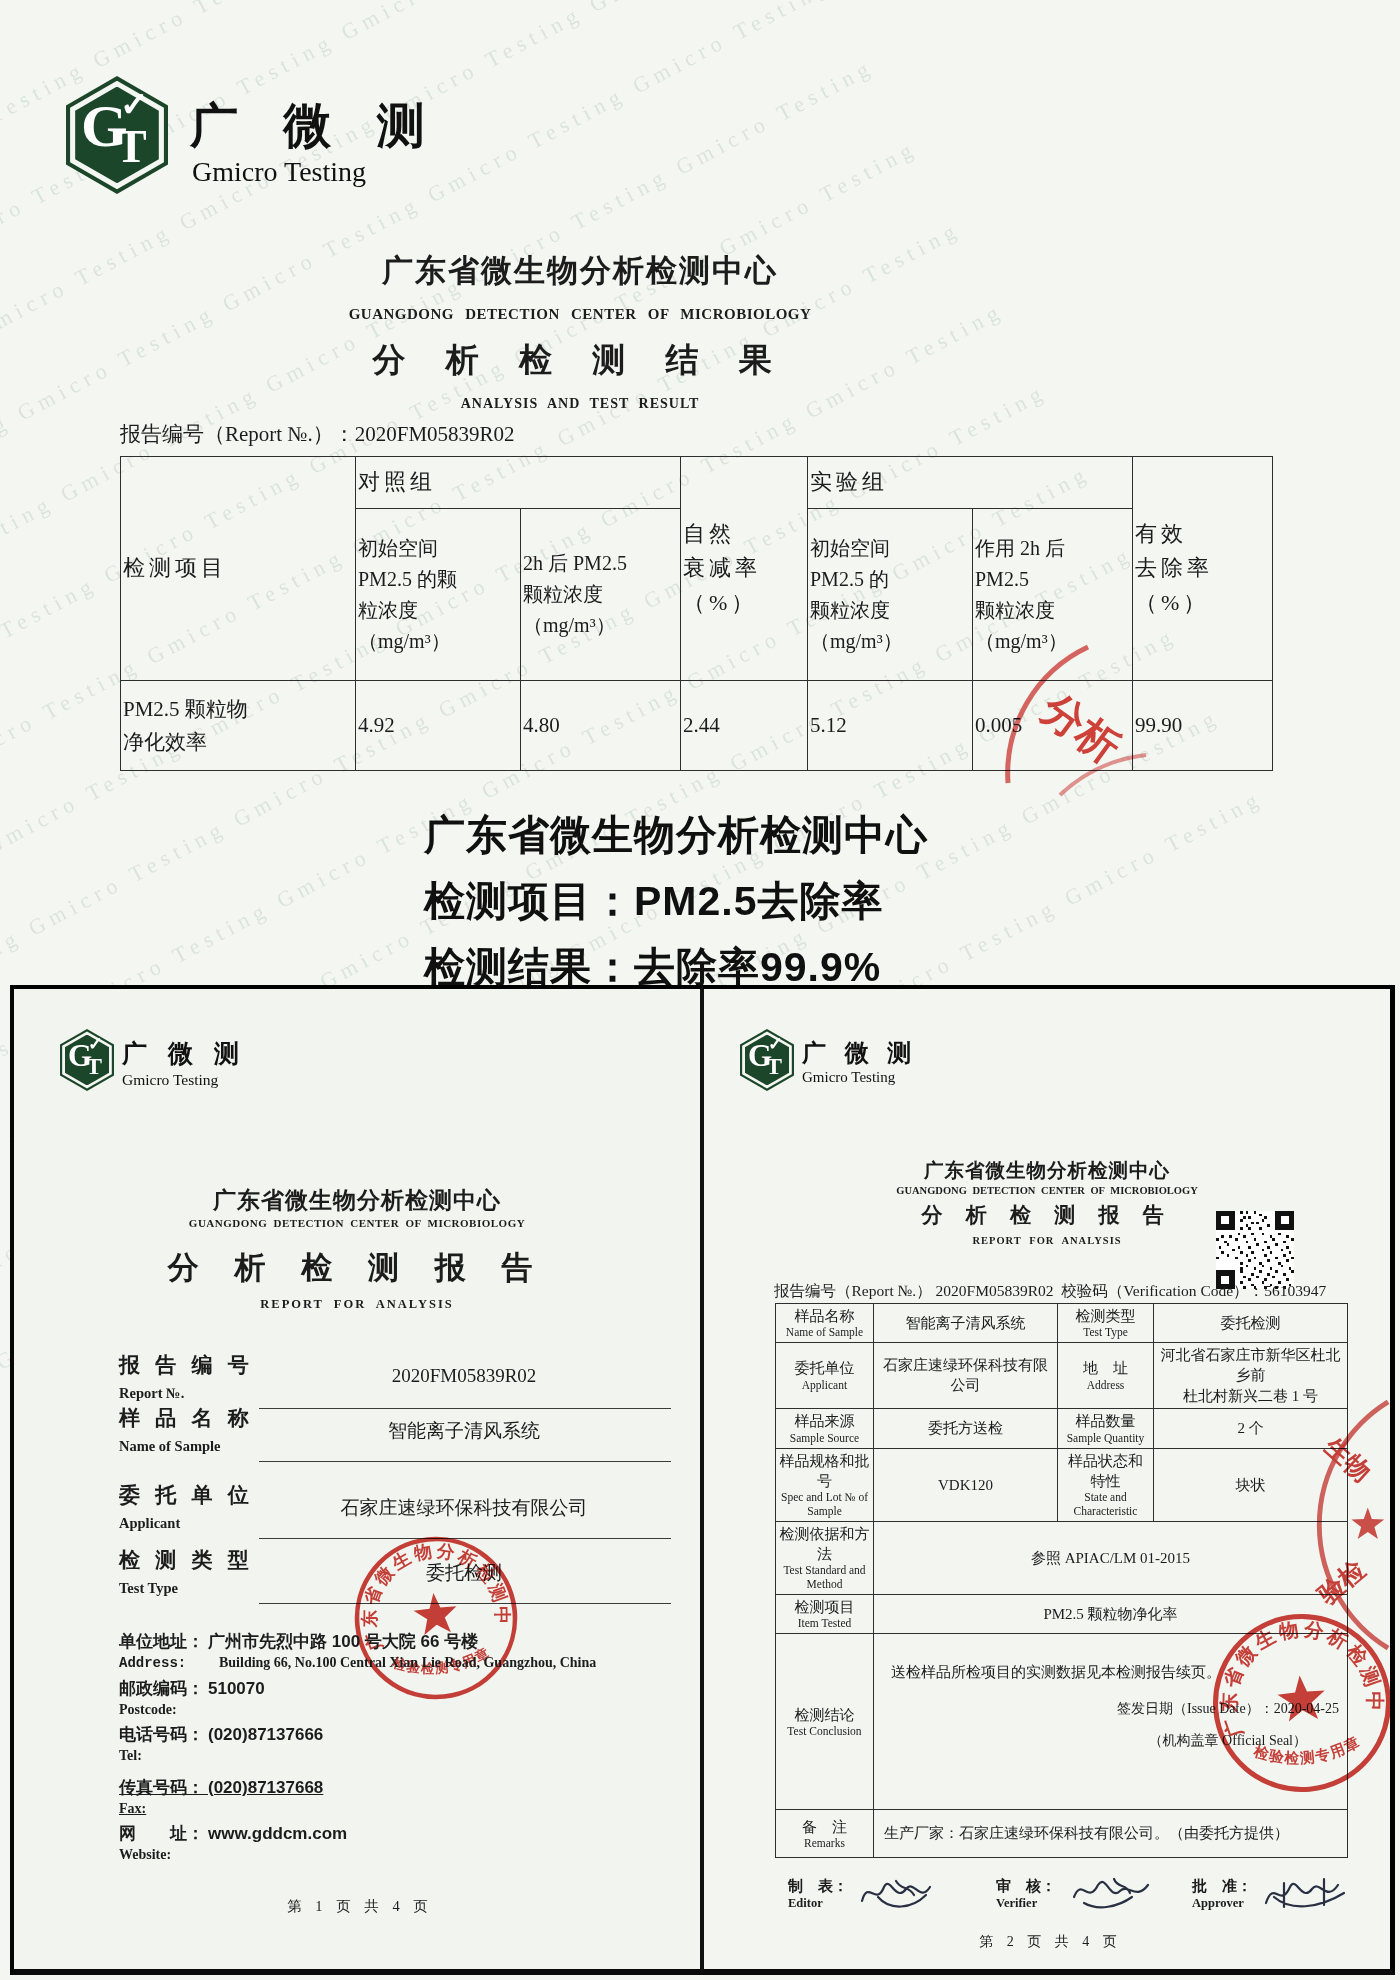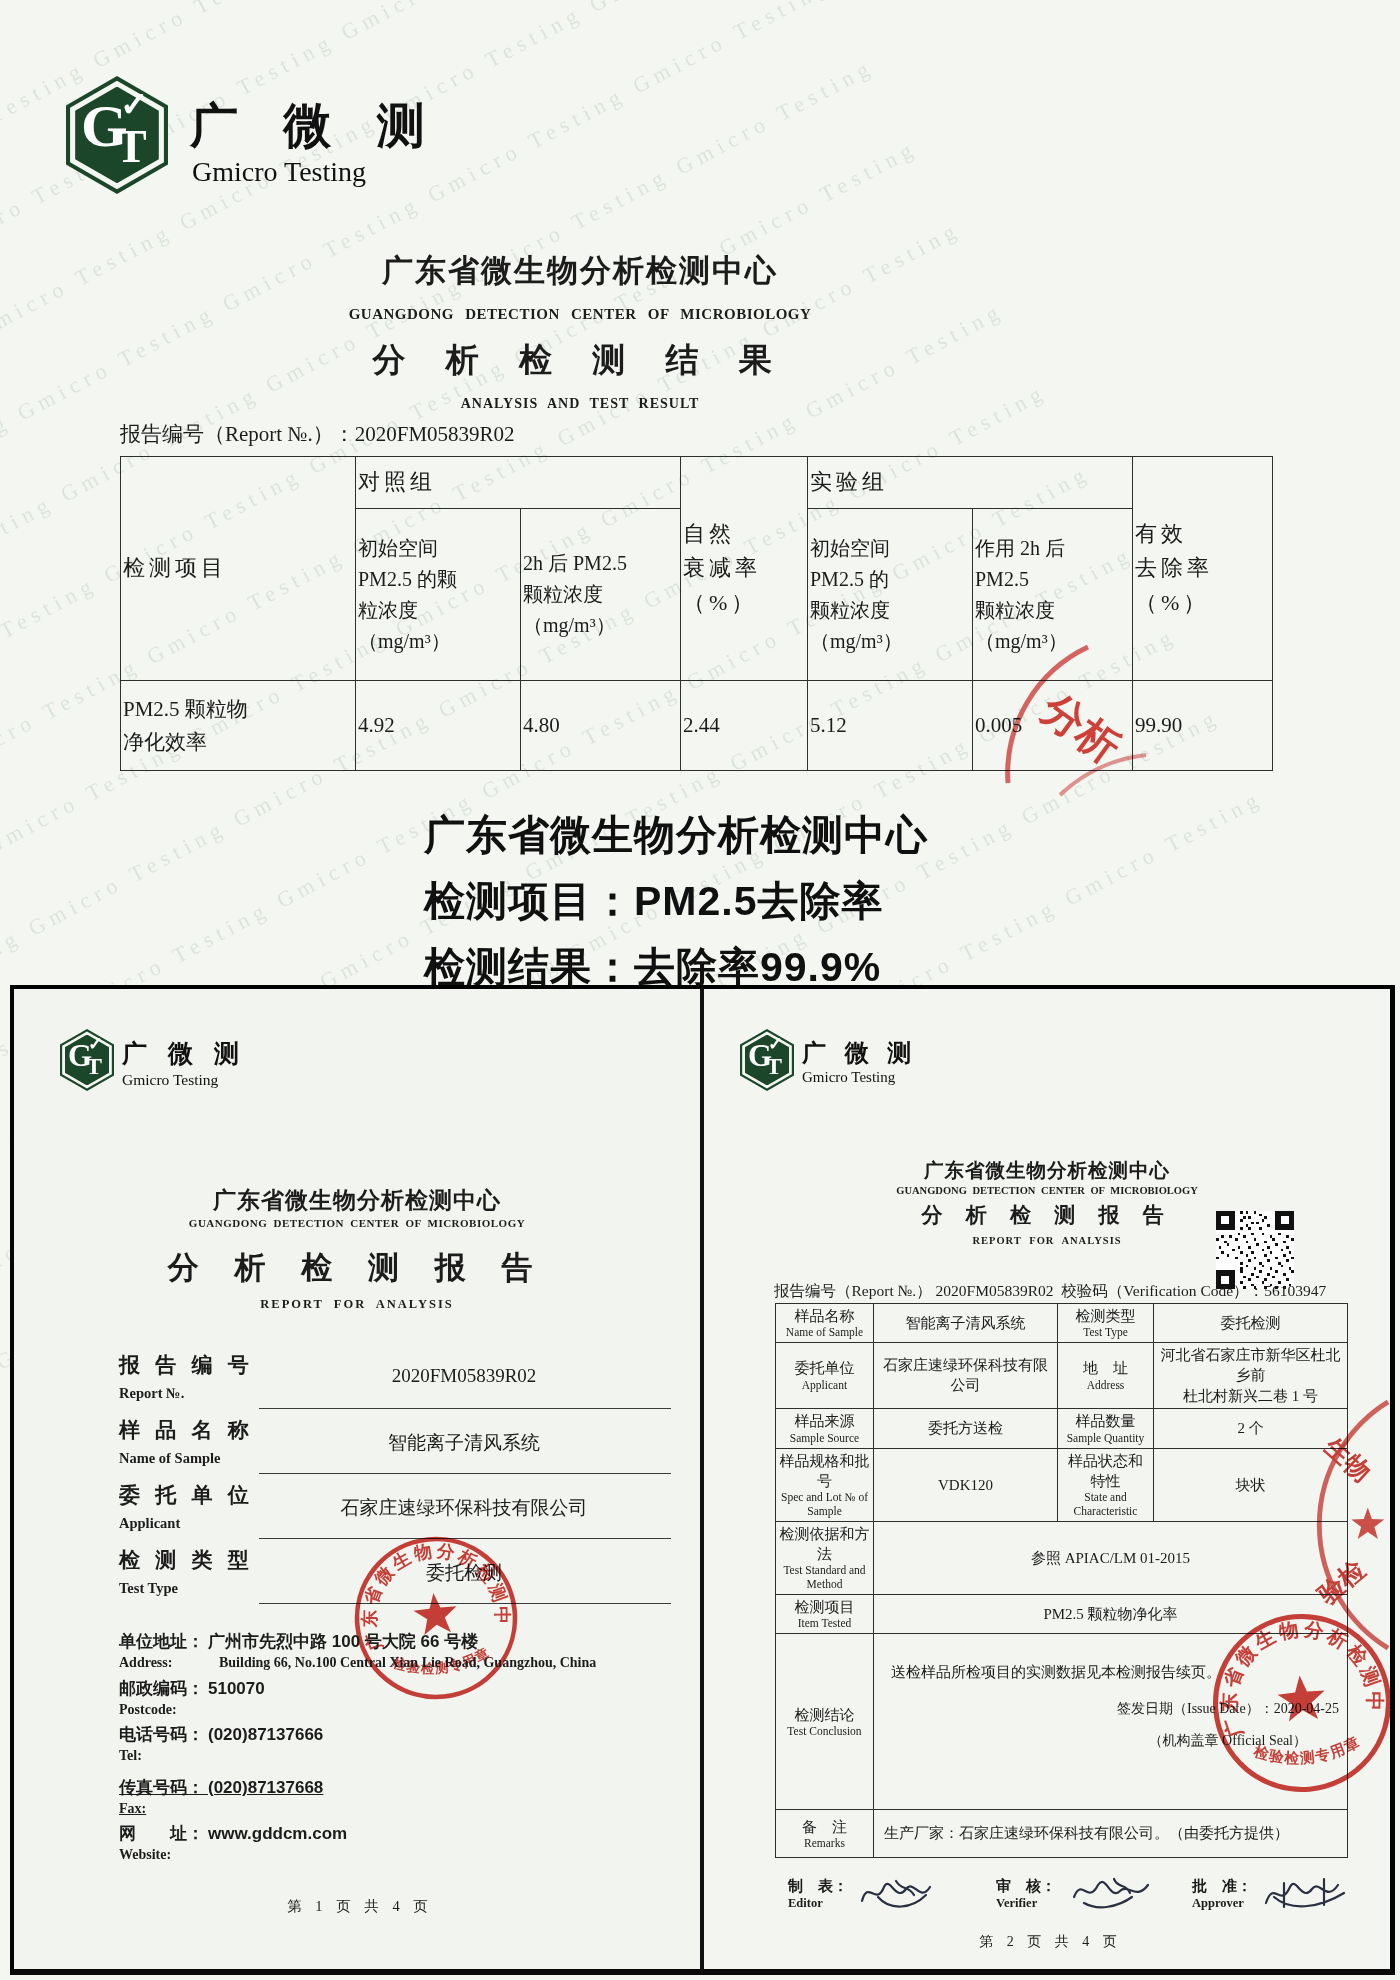--- a/index.html
+++ b/index.html
@@ -196,21 +196,21 @@
     <div class="abs ctr porg-en">GUANGDONG  DETECTION  CENTER  OF  MICROBIOLOGY</div>
     <div class="abs ctr ptitle">分 析 检 测 报 告</div>
     <div class="abs ctr ptitle-en">REPORT  FOR  ANALYSIS</div>
 
     <div class="abs" style="left:0;top:362px;width:692px;height:64px;">
       <span class="abs fl-cn" style="left:105px;top:0;">报 告 编 号</span>
       <span class="abs fl-en" style="left:105px;top:34px;">Report №.</span>
       <span class="abs fl-val ctr" style="left:250px;top:14px;width:400px;">2020FM05839R02</span>
       <div class="abs uline" style="left:245px;top:57px;width:412px;"></div>
     </div>
-    <div class="abs" style="left:0;top:427px;width:692px;height:64px;">
+    <div class="abs" style="left:0;top:415px;width:692px;height:64px;">
       <span class="abs fl-cn" style="left:105px;top:0;">样 品 名 称</span>
       <span class="abs fl-en" style="left:105px;top:34px;">Name of Sample</span>
       <span class="abs fl-val ctr" style="left:250px;top:14px;width:400px;">智能离子清风系统</span>
       <div class="abs uline" style="left:245px;top:57px;width:412px;"></div>
     </div>
     <div class="abs" style="left:0;top:557px;width:692px;height:64px;">
       <span class="abs fl-cn" style="left:105px;top:0;">检 测 类 型</span>
       <span class="abs fl-en" style="left:105px;top:34px;">Test Type</span>
       <span class="abs fl-val ctr" style="left:250px;top:14px;width:400px;">委托检测</span>
       <div class="abs uline" style="left:245px;top:57px;width:412px;"></div>
@@ -230,21 +230,21 @@
       </defs>
       <text font-size="21" letter-spacing="4"><textPath href="#sr1">广东省微生物分析检测中心</textPath></text>
       <polygon fill="#c93029" points="100,70 106.5,88.1 125.7,88.7 110.5,100.4 115.9,118.8 100,108 84.1,118.8 89.5,100.4 74.3,88.7 93.5,88.1"></polygon>
       <text font-size="16" letter-spacing="1.5"><textPath href="#sb1">检验检测专用章</textPath></text>
     </svg>
 
     <div class="abs" style="left:105px;top:641px;width:560px;">
       <div>
         <span class="c-cn">单位地址：</span>
         <span class="c-cn">广州市先烈中路 100 号大院 66 号楼</span><br>
-        <span class="c-en" style="display:inline-block;width:96px;">Address:</span>
+        <span class="c-en" style="display:inline-block;width:96px;font-family:Liberation Mono, monospace;">Address:</span>
         <span class="c-en">Building 66, No.100 Central Xian Lie Road, Guangzhou, China</span>
       </div>
       <div style="margin-top:6px;">
         <span class="c-cn">邮政编码：</span>
         <span class="c-cn">510070</span><br>
         <span class="c-en">Postcode:</span>
       </div>
       <div style="margin-top:5px;">
         <span class="c-cn">电话号码：</span>
         <span class="c-cn">(020)87137666</span><br>

